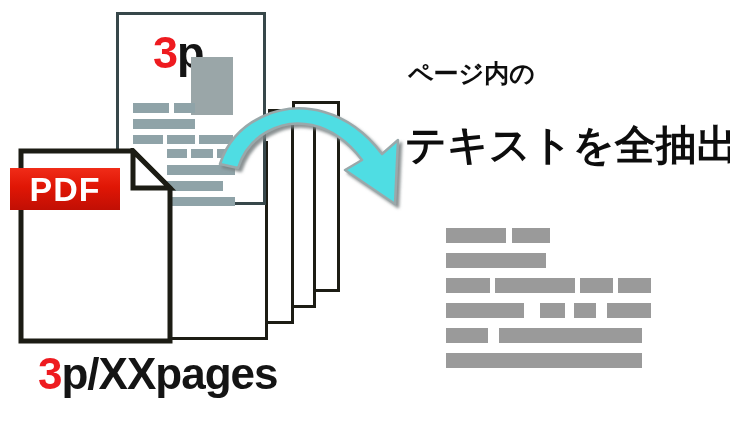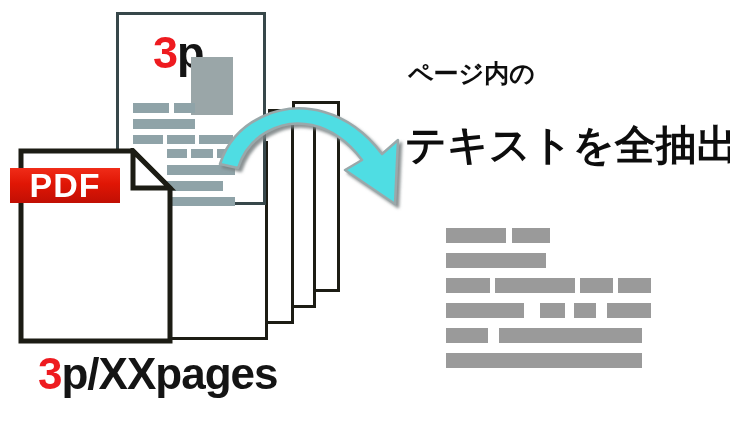--- a/index.html
+++ b/index.html
@@ -139,21 +139,21 @@
     <div class="doc-bar" style="left:48px; top:150px; width:68px; height:10px;"></div>
     <div class="doc-bar" style="left:48px; top:166px; width:56px; height:10px;"></div>
     <div class="doc-bar" style="left:48px; top:182px; width:68px; height:9px;"></div>
   </div>
 
   <svg id="front-pdf-sheet" style="position:absolute; left:18px; top:148px; width:168px; height:196px;" viewBox="0 0 168 196">
     <path d="M 3 3 L 115 3 L 152 40 L 152 193 L 3 193 Z" fill="#ffffff" stroke="#1c1c14" stroke-width="5" stroke-linejoin="miter"></path>
     <path d="M 115 3 L 115 40 L 152 40 Z" fill="#ffffff" stroke="#1c1c14" stroke-width="5" stroke-linejoin="miter"></path>
   </svg>
 
-  <div id="pdf-badge" style="left:10px; top:168px; width:110px; height:35px; font-size:34px;">PDF</div>
+  <div id="pdf-badge" style="left:10px; top:168px; width:110px; height:42px; font-size:34px;">PDF</div>
 
   <div id="count-caption" style="left:38px; top:352px; font-size:44px;text-align:center;">
     <span class="num-red">3</span><span class="num-black">p/XXpages</span>
   </div>
 
   <svg id="flow-arrow" style="left:212px; top:92px; width:200px; height:130px;" viewBox="0 0 200 130">
     <defs>
       <filter id="arrowShadow" x="-20%" y="-20%" width="150%" height="150%">
         <feDropShadow dx="3" dy="3" stdDeviation="1.6" flood-color="#777f80" flood-opacity="0.85"></feDropShadow>
       </filter>

